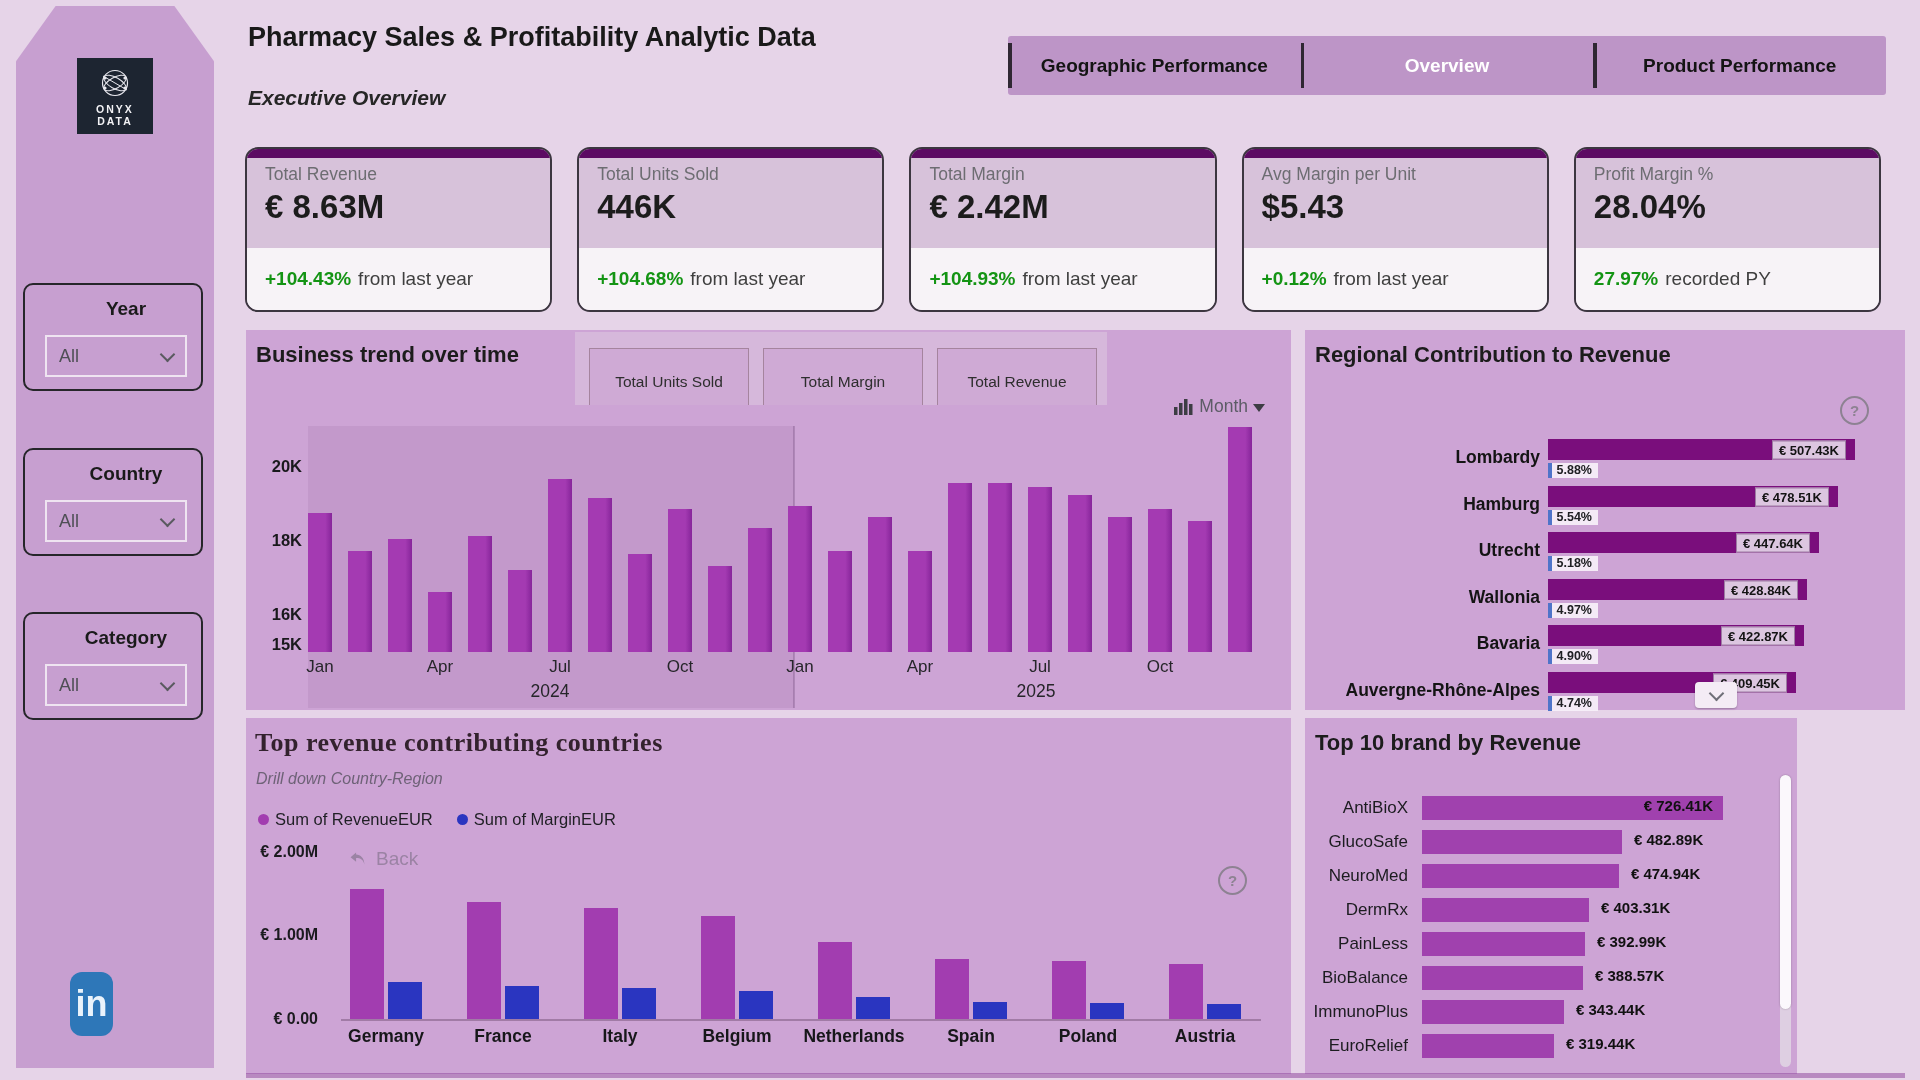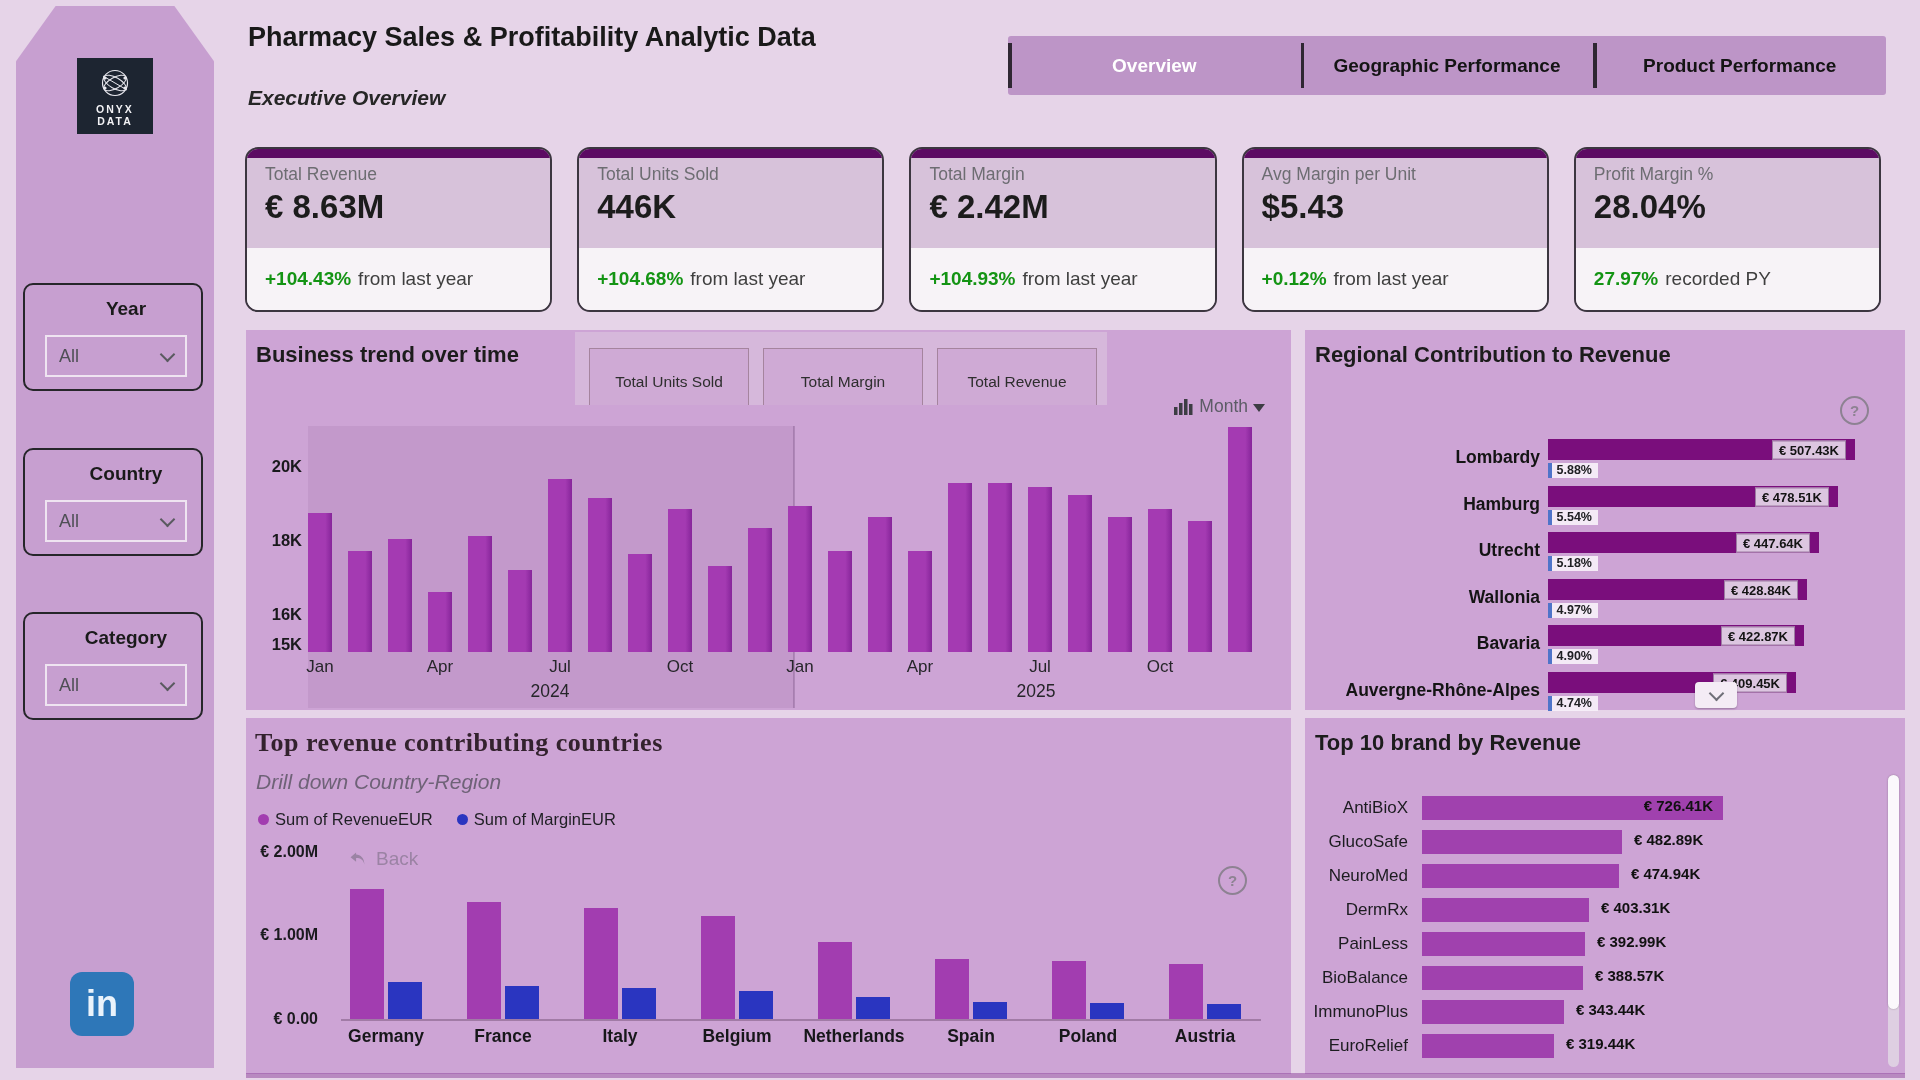--- a/index.html
+++ b/index.html
@@ -13,21 +13,21 @@
         display:flex;flex-direction:column;align-items:center;justify-content:center;}
   .logo svg{margin-bottom:3px;}
   .logo-t{color:#f2f2f5;font-size:10.5px;font-weight:bold;letter-spacing:2px;line-height:12px;}
   .fcard{position:absolute;left:7px;width:176px;height:104px;border:2.5px solid #26262a;border-radius:10px;}
   .flabel{margin:13px 0 0 26px;font-size:19px;font-weight:bold;color:#1a1a1a;}
   .fselect{position:absolute;left:20px;right:14px;top:50px;height:38px;border:2px solid #efe4f1;
            display:flex;align-items:center;justify-content:space-between;padding:0 12px;
            color:#4f4f55;font-size:18px;cursor:pointer;}
   .chev{width:9px;height:9px;border-right:2.5px solid #5a5a60;border-bottom:2.5px solid #5a5a60;
         transform:rotate(45deg);margin-top:-4px;}
-  .linkedin{position:absolute;left:54px;bottom:32px;width:64px;height:64px;background:#2e77b8;
+  .linkedin{position:absolute;left:54px;bottom:32px;width:43px;height:64px;background:#2e77b8;
             border-radius:12px;color:#eaf3fb;font-weight:bold;font-size:36px;display:flex;
             align-items:center;justify-content:center;cursor:pointer;}
 
   
   .h-title{position:absolute;left:248px;top:22px;font-size:27px;font-weight:bold;color:#191919;}
   .h-sub{position:absolute;left:248px;top:86px;font-size:21px;font-style:italic;font-weight:bold;color:#262626;}
   .tabs{position:absolute;left:1008px;top:36px;width:878px;height:59px;background:#bd95c7;border-radius:3px;display:flex;}
   .tab{flex:1;position:relative;display:flex;align-items:center;justify-content:center;
        font-size:19px;font-weight:bold;color:#141414;cursor:pointer;}
   .tab::before{content:"";position:absolute;left:0;top:7px;bottom:7px;width:3.5px;background:#2f2733;}
@@ -43,21 +43,21 @@
   .kpi-foot{position:absolute;left:0;right:0;bottom:0;height:62px;background:#f7f3f7;
             display:flex;align-items:center;padding-left:18px;font-size:19px;}
   .kpi-green{color:#149414;font-weight:bold;}
   .kpi-note{color:#3f3f3f;margin-left:7px;}
 
   
   .panel{position:absolute;background:#cda4d5;}
   #p-trend{left:246px;top:330px;width:1045px;height:380px;}
   #p-regional{left:1305px;top:330px;width:600px;height:380px;}
   #p-countries{left:246px;top:718px;width:1045px;height:356px;}
-  #p-brands{left:1305px;top:718px;width:600px;height:356px;}
+  #p-brands{left:1305px;top:718px;width:492px;height:356px;}
   .p-title{position:absolute;left:10px;top:12px;font-size:22px;font-weight:bold;color:#1c1c1c;}
 
   
   .tstrip{position:absolute;left:329px;top:2px;width:532px;height:73px;background:#d6b8db;
           display:flex;gap:14px;padding:16px 0 0 14px;box-sizing:border-box;overflow:hidden;}
   .toggle{width:158px;height:70px;background:#cfaad5;border:1.5px solid #a5849e;position:relative;cursor:pointer;}
   .toggle span{position:absolute;top:24px;left:0;right:0;text-align:center;font-size:15.5px;color:#2e2e2e;}
   .msel{position:absolute;right:26px;top:66px;display:flex;align-items:center;gap:5px;
         color:#5c5c66;font-size:17.5px;cursor:pointer;}
   .caret{width:0;height:0;border-left:6px solid transparent;border-right:6px solid transparent;
@@ -89,21 +89,21 @@
   .rpbox{background:rgba(247,240,248,0.92);font-size:12.5px;font-weight:bold;color:#202024;
          padding:0 6px 1px 5px;}
   .rscroll{position:absolute;left:390px;top:352px;width:42px;height:26px;background:#f4ecf5;
            border-radius:4px;display:flex;align-items:center;justify-content:center;
            box-shadow:0 1px 2px rgba(0,0,0,0.25);cursor:pointer;}
   .rscroll .chev{border-color:#6f6f78;margin-top:-3px;}
 
   
   .c-title{position:absolute;left:9px;top:10px;font-family:"Liberation Serif",serif;font-size:26px;
            font-weight:bold;color:#33222e;letter-spacing:0.5px;}
-  .c-sub{position:absolute;left:10px;top:52px;font-size:21px;font-style:italic;color:#6e6277;}
+  .c-sub{position:absolute;left:10px;top:52px;font-size:16px;font-style:italic;color:#6e6277;}
   .c-legend{position:absolute;left:12px;top:92px;display:flex;gap:24px;font-size:16.5px;color:#1f1f24;}
   .c-legend div{display:flex;align-items:center;gap:6px;}
   .c-dot{width:11px;height:11px;border-radius:50%;}
   .c-y{position:absolute;left:2px;width:70px;text-align:right;font-size:16px;font-weight:bold;color:#1b1b1f;}
   .c-back{position:absolute;left:100px;top:130px;display:flex;gap:8px;align-items:center;
           color:#9b83a4;font-size:19px;cursor:pointer;}
   .c-help{position:absolute;right:44px;top:148px;}
   .cbase{position:absolute;left:95px;top:301px;width:920px;height:1.5px;background:rgba(60,30,60,0.3);}
   .cgroup{position:absolute;bottom:55px;display:flex;align-items:flex-end;gap:4px;}
   .crev{width:34px;background:#a23db0;}
@@ -165,22 +165,22 @@
       </div>
     </div>
 
     <div class="linkedin">in</div>
   </aside>
 
   <div class="h-title">Pharmacy Sales &amp; Profitability Analytic Data</div>
   <div class="h-sub">Executive Overview</div>
 
   <nav class="tabs">
+    <div class="tab">Geographic Performance</div>
     <div class="tab tab--active">Overview</div>
-    <div class="tab">Geographic Performance</div>
     <div class="tab">Product Performance</div>
   </nav>
 
   <section class="kpis">
     <div class="kpi">
       <div class="kpi-top"></div>
       <div class="kpi-title">Total Revenue</div>
       <div class="kpi-value">€ 8.63M</div>
       <div class="kpi-foot">
         <span class="kpi-green">+104.43%</span>

